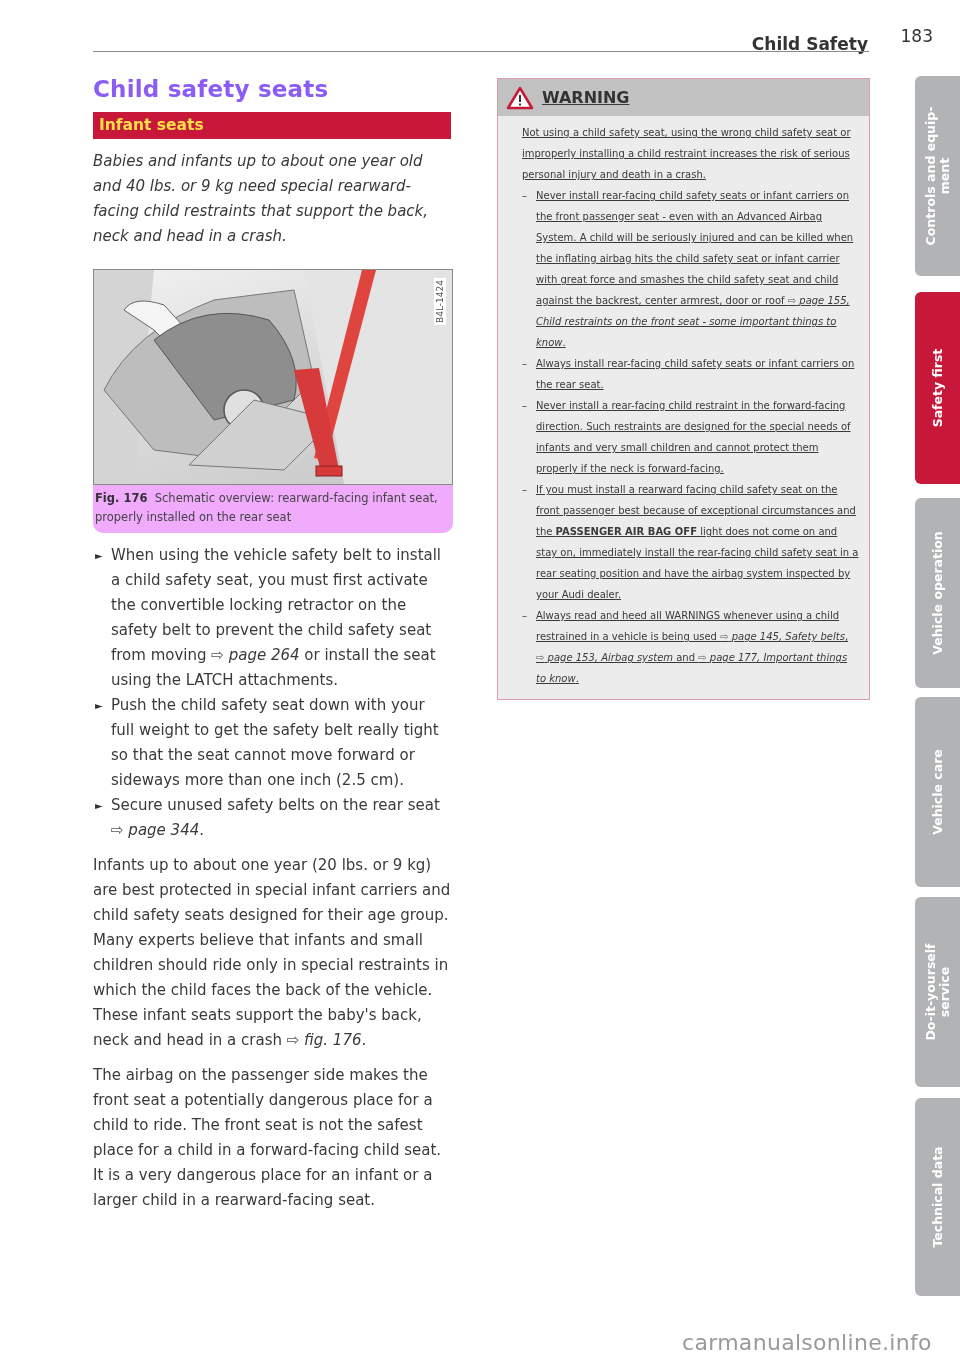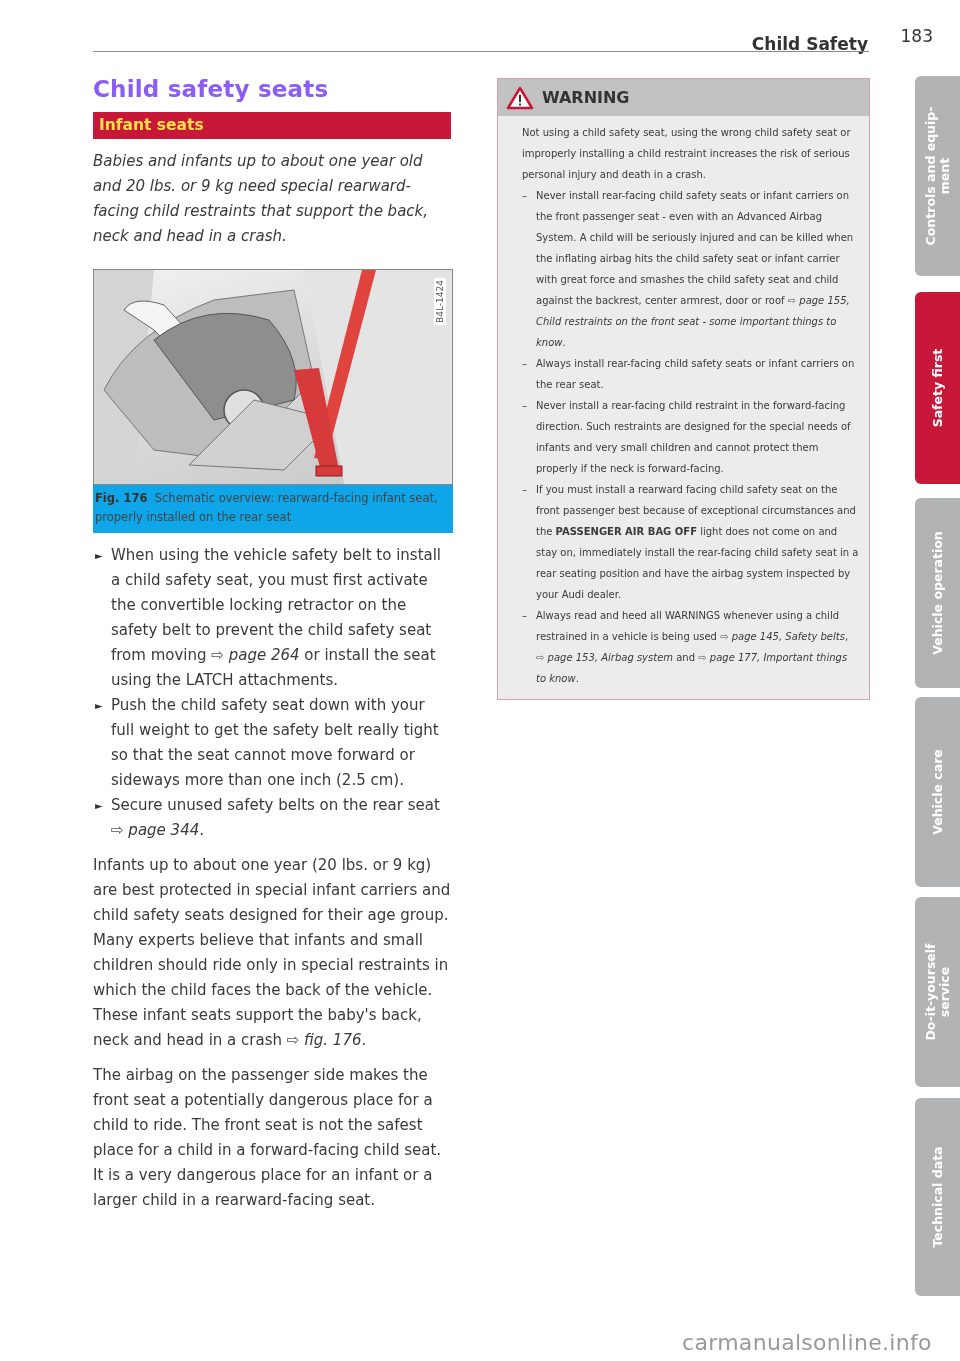--- a/index.html
+++ b/index.html
@@ -7,34 +7,34 @@
          font-family: "DejaVu Sans", sans-serif; color: #3a3a3a; }
   .header-rule { position: absolute; left: 93px; top: 51px; width: 776px; height: 1px; background: #8a8a8a; }
   .header-section { position: absolute; right: 92px; top: 34px; font-weight: bold; font-size: 17px; color: #333; }
   .header-page { position: absolute; right: 27px; top: 26px; font-weight: normal; font-size: 17px; color: #333; }
 
   .col-left { position: absolute; left: 93px; top: 70px; width: 358px; }
   .h1 { font-weight: bold; font-size: 23px; color: #8b5cf6; margin: 6px 0 10px 0; letter-spacing: 0.2px; }
   .h2 { background: #c8183a; color: #fde047; font-size: 15.5px; font-weight: bold; padding: 4px 6px 5px 6px; margin-bottom: 10px; }
   .intro { font-style: italic; font-size: 15px; line-height: 25px; color: #3a3a3a; margin-bottom: 20px; }
 
-  .figure { background: #0ea5e9; width: 360px; }
+  .figure { background: #f0abfc; width: 360px; border-radius: 10px; }
   .fig-img { position: relative; height: 214px; border: 1px solid #888; background: linear-gradient(160deg, #f2f2f2 0%, #d8d8d8 55%, #c6c6c6 100%); overflow: hidden; }
   .fig-code { position: absolute; right: 6px; top: 8px; writing-mode: vertical-rl; transform: rotate(180deg); font-size: 9px; color: #555; background: #fff; padding: 2px 1px; }
   .fig-caption { font-size: 11.5px; line-height: 19px; padding: 4px 2px 6px 2px; color: #444; }
   .fig-caption b { color: #333; }
 
   .steps { margin: 10px 0 0 0; padding: 0; list-style: none; font-size: 15px; line-height: 25px; }
   .steps li { position: relative; padding-left: 18px; }
   .steps li .bullet { position: absolute; left: 2px; top: 0; font-size: 10px; color: #333; }
   .para { font-size: 15px; line-height: 25px; margin: 10px 0 0 0; }
   .xref { font-style: italic; }
   .arrow { font-style: normal; color: #555; }
 
-  .warning { position: absolute; left: 497px; top: 78px; width: 371px; border: 1px solid #d9a0ac; background: #ececec; }
+  .warning { position: absolute; left: 497px; top: 78px; width: 371px; border: 1px solid #d9a0ac; background: #ececec; text-decoration: underline; }
   .warning-head { background: #c2c2c2; height: 37px; display: flex; align-items: center; padding-left: 8px; }
   .warning-head .tri { width: 28px; height: 24px; }
   .warning-title { font-weight: bold; font-size: 16px; margin-left: 8px; color: #333; }
   .warning-body { padding: 6px 10px 10px 24px; font-size: 10px; line-height: 21px; }
   .warning-list { list-style: none; margin: 0; padding: 0; }
   .warning-list li { position: relative; padding-left: 14px; }
   .warning-list li .dash { position: absolute; left: 0; top: 0; }
 
   .tabs { position: absolute; left: 915px; top: 0; width: 45px; }
   .tab { position: absolute; left: 0; width: 45px; background: #b1b3b5; border-radius: 6px 0 0 6px; }
@@ -47,21 +47,21 @@
 </head>
 <body>
 
 <div class="header-section">Child Safety</div>
 <div class="header-page">183</div>
 <div class="header-rule"></div>
 
 <div class="col-left">
   <div class="h1">Child safety seats</div>
   <div class="h2">Infant seats</div>
-  <div class="intro">Babies and infants up to about one year old and 20 lbs. or 9 kg need special rearward-facing child restraints that support the back, neck and head in a crash.</div>
+  <div class="intro">Babies and infants up to about one year old and 40 lbs. or 9 kg need special rearward-facing child restraints that support the back, neck and head in a crash.</div>
 
   <div class="figure">
     <div class="fig-img">
       <svg width="358" height="214" viewBox="0 0 358 214">
         <path d="M0 0 L60 0 L40 214 L0 214 Z" fill="#d4d4d4"></path>
         <path d="M210 0 L358 0 L358 214 L250 214 Z" fill="#e4e4e4"></path>
         <path d="M10 120 Q40 60 120 30 L200 20 L220 110 L140 190 L60 180 Z" fill="#bdbdbd" stroke="#777" stroke-width="1"></path>
         <path d="M30 40 Q40 25 70 35 L175 150 L165 165 L60 60 Z" fill="#f5f5f5" stroke="#666" stroke-width="1"></path>
         <path d="M60 70 Q110 30 175 50 Q210 90 200 130 L120 150 Z" fill="#8e8e8e" stroke="#555" stroke-width="1"></path>
         <circle cx="150" cy="140" r="20" fill="#e0e0e0" stroke="#555" stroke-width="1.5"></circle>

